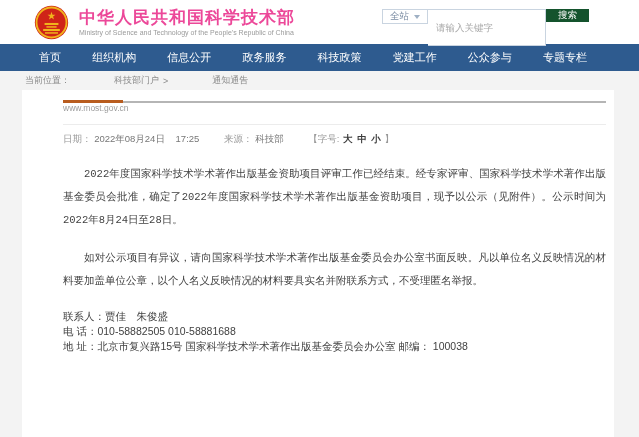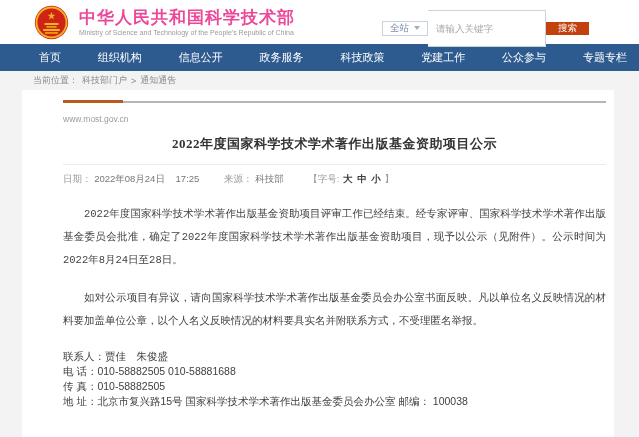--- a/index.html
+++ b/index.html
@@ -4,41 +4,41 @@
 <style>
   * { margin:0; padding:0; box-sizing:border-box; }
   html,body { width:639px; height:437px; overflow:hidden; }
   body { background:#f3f3f3; font-family:"Liberation Sans", sans-serif; }
 
   
   .header { height:44px; background:#ffffff; display:flex; align-items:center; padding-left:33px; position:relative; }
   .emblem { width:37px; height:37px; margin-right:9px; flex:0 0 auto; }
   .brand-title { font-size:17px; font-weight:bold; color:#ec4899; letter-spacing:1px; line-height:18px; }
   .brand-sub { font-size:7px; color:#9a9a9a; margin-top:2px; white-space:nowrap; }
-  .search-group { position:absolute; right:50px; top:9px; display:flex; align-items:center; height:38px; }
+  .search-group { position:absolute; right:50px; top:9px; display:flex; align-items:flex-start; height:38px; }
   .search-scope { display:flex; align-items:center; gap:5px; border:1px solid #c9d4e0; background:#fff; padding:0 7px; font-size:9.5px; color:#7b8ca3; cursor:pointer; }
   .scope-caret { width:0; height:0; border-left:3.5px solid transparent; border-right:3.5px solid transparent; border-top:4px solid #9fb0c4; }
   .search-input { width:118px; border:1px solid #c9d4e0; border-left:none; padding:12px 8px; font-size:9.5px; color:#555; outline:none; }
   .search-input::placeholder { color:#a9a9a9; }
-  .search-btn { width:43px; background:#c2410c; color:#fff; border:none; font-size:9.5px; cursor:pointer; font-family:inherit; }
+  .search-btn { width:43px; background:#14532d; color:#fff; border:none; font-size:9.5px; cursor:pointer; font-family:inherit; }
 
   
-  .nav { height:27px; background:#2e5b8f; display:flex; justify-content:space-between; align-items:center; padding:0 12px 0 39px; }
+  .nav { height:27px; background:#2e5b8f; display:flex; justify-content:space-between; align-items:center; padding:0 52px 0 39px; }
   .nav-item { color:#ffffff; font-size:11px; text-decoration:none; cursor:pointer; line-height:27px; }
 
   
-  .breadcrumb { height:19px; display:flex; align-items:center; padding-left:33px; font-size:9px; color:#8a8a8a; gap:4px; }
-  .crumb-link { color:#8a8a8a; cursor:pointer; text-decoration:none; }
+  .breadcrumb { height:19px; display:flex; align-items:center; padding-left:25px; font-size:9px; color:#8a8a8a; gap:4px; }
+  .crumb-link { color:#8a8a8a; cursor:pointer; text-decoration:none;margin-left:40px; }
 
   
   .panel { width:592px; margin-left:22px; background:#ffffff; height:347px; padding:10px 8px 0 41px; }
   .top-divider { display:flex; align-items:center; }
   .top-divider .orange { width:60px; height:3px; background:#b85c1e; }
   .top-divider .gray { flex:1; height:2px; background:#b5b5b5; }
-  .watermark { font-size:8.5px; color:#9c9c9c; margin-top:11px; }
+  .watermark { font-size:8.5px; color:#9c9c9c; margin-top:0; }
 
   .article-title { text-align:center; font-size:13px; font-weight:bold; color:#333; margin-top:11px; font-family:"Liberation Serif", serif; letter-spacing:0.5px; }
   .meta-divider { border-top:1px solid #ececec; margin-top:11px; }
   .meta { font-size:9.5px; color:#999; margin-top:8px; }
   .meta .v { color:#777; }
   .meta .gap-s { margin-left:8px; }
   .meta .gap-l { margin-left:22px; }
   .fontsize-btn { font-weight:bold; color:#3c3c3c; cursor:pointer; margin:0 1px; }
 
   .body-text { font-size:10.5px; color:#414141; }
@@ -91,21 +91,20 @@
 </div>
 
 <div class="panel">
 
   <div class="top-divider">
     <div class="orange"></div>
     <div class="gray"></div>
   </div>
   <div class="watermark">www.most.gov.cn</div>
 
-  <div class="article-title">2022年度国家科学技术学术著作出版基金资助项目公示</div>
 
   <div class="meta-divider"></div>
 
   <div class="meta">
     <span>日期：</span>
     <span class="v">2022年08月24日</span>
     <span class="v gap-s">17:25</span>
     <span class="gap-l">来源：</span>
     <span class="v">科技部</span>
     <span class="gap-l">【字号:</span>
@@ -119,21 +118,18 @@
     <div class="para" style="margin-top:17px;">2022年度国家科学技术学术著作出版基金资助项目评审工作已经结束。经专家评审、国家科学技术学术著作出版基金委员会批准，确定了2022年度国家科学技术学术著作出版基金资助项目，现予以公示（见附件）。公示时间为2022年8月24日至28日。</div>
     <div class="para">如对公示项目有异议，请向国家科学技术学术著作出版基金委员会办公室书面反映。凡以单位名义反映情况的材料要加盖单位公章，以个人名义反映情况的材料要具实名并附联系方式，不受理匿名举报。</div>
 
     <div class="contact-row" style="margin-top:17px;">
       <span>联系人：</span><span>贾佳　朱俊盛</span>
     </div>
     <div class="contact-row">
       <span>电 话：</span><span>010-58882505 010-58881688</span>
     </div>
     <div class="contact-row">
-      <span>传 真：</span><span>010-58882505</span>
-    </div>
-    <div class="contact-row">
       <span>地 址：</span><span>北京市复兴路15号 国家科学技术学术著作出版基金委员会办公室  邮编： 100038</span>
     </div>
 
   </div>
 
 </div>
 
 </body></html>

